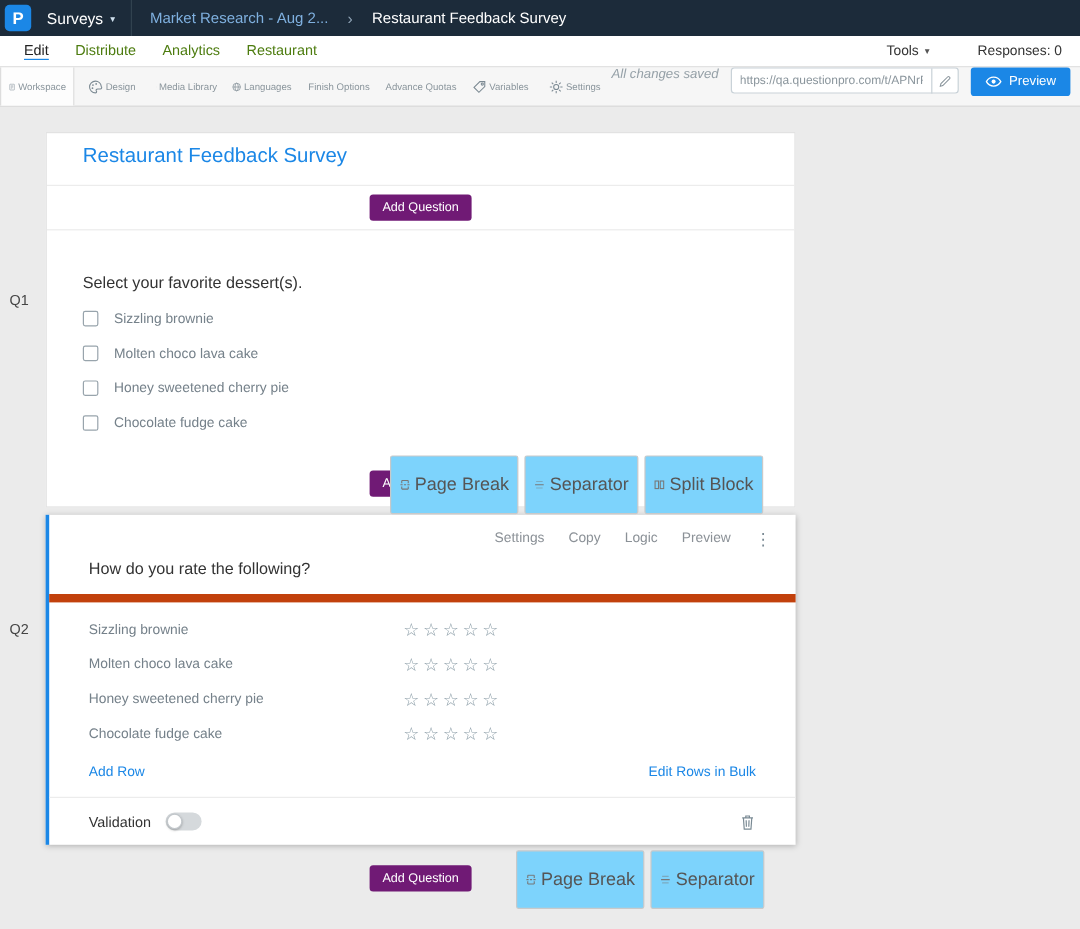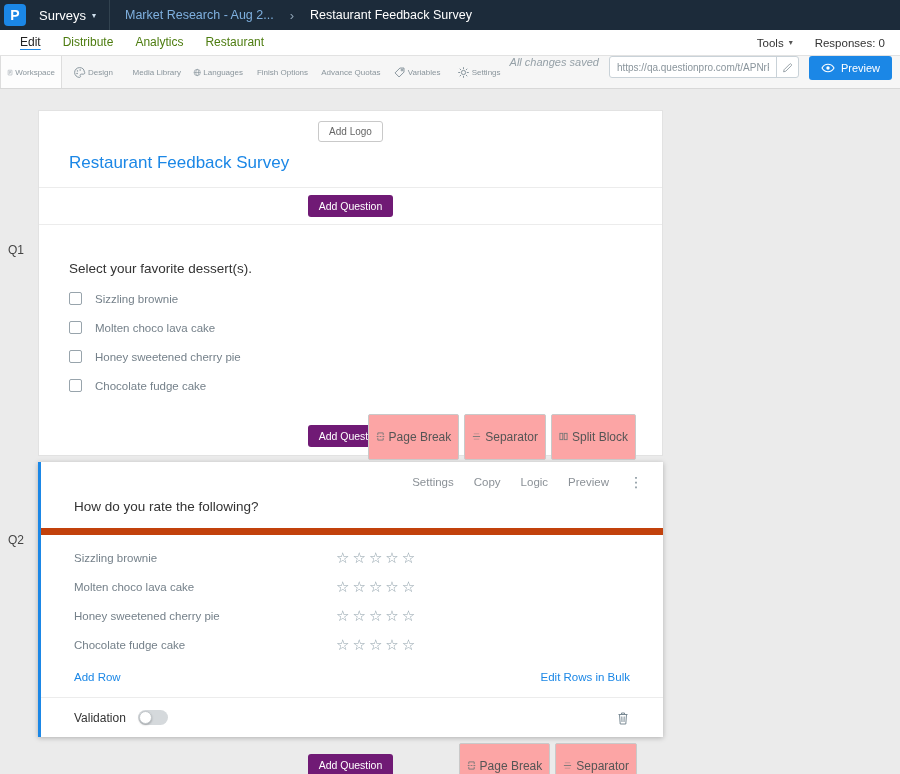--- a/index.html
+++ b/index.html
@@ -19,21 +19,21 @@
   .crumb-current { color: #fff; }
   .topbar-right { margin-left: auto; display: flex; align-items: center; gap: 9px; padding-right: 9px; }
   .icon-circle { width: 19px; height: 19px; border: 1.5px solid #fff; border-radius: 50%; display: flex; align-items: center; justify-content: center; cursor: pointer; font-size: 10.5px; flex: none; }
   .upgrade { background: #f7a229; border-radius: 3px; padding: 4px 13px; font-size: 10.5px; color: #fff; cursor: pointer; white-space: nowrap; }
   .bell { cursor: pointer; }
 
   
   .menubar { position: absolute; top: 30px; left: 0; width: 900px; height: 26px; background: #fff; border-bottom: 1px solid #e2e2e2; display: flex; align-items: center; padding: 0 9px; z-index: 20; }
   .tab { padding: 0 11px; font-size: 12px; line-height: 25px; height: 26px; color: #4d7c0f; cursor: pointer; }
   .tab.active { color: #222; text-decoration: underline; text-underline-offset: 3px; text-decoration-color: #1b87e6; }
-  .menubar-right { margin-left: auto; display: flex; align-items: center; gap: 22px; padding-right: 6px; }
+  .menubar-right { margin-left: auto; display: flex; align-items: center; gap: 40px; padding-right: 6px; }
   .tools { display: flex; align-items: center; gap: 5px; font-size: 11.5px; color: #333; cursor: pointer; }
   .tools .caret { color: #555; }
   .responses { font-size: 11.5px; color: #333; cursor: pointer; }
 
   
   .toolbar { position: absolute; top: 56px; left: 0; width: 900px; height: 33px; background: #f6f6f6; border-bottom: 1px solid #d8d8d8; display: flex; align-items: stretch; z-index: 10; }
   .tool { min-width: 62px; padding: 0 6px; display: flex; flex-direction: row; align-items: center; justify-content: center; gap: 2px; color: #7c8a93; cursor: pointer; }
   .tool svg { width: 13px; height: 13px; stroke: #7c8a93; fill: none; stroke-width: 1.1; }
   .tool .tlabel { font-size: 8px; color: #8a959c; white-space: nowrap; }
   .tool.active { background: #fdfdfd; border-left: 1px solid #ddd; border-right: 1px solid #ddd; }
@@ -41,39 +41,39 @@
   .saved { font-style: italic; font-size: 11px; color: #95a0a7; white-space: nowrap; }
   .urlbox { display: flex; align-items: center; border: 1px solid #c9d2d8; border-radius: 3px; background: #fff; height: 22px; }
   .urlbox input { border: none; outline: none; width: 166px; font-size: 10px; color: #8a959c; padding: 0 7px; background: transparent; font-family: inherit; }
   .url-edit { width: 22px; height: 21px; border-left: 1px solid #c9d2d8; display: flex; align-items: center; justify-content: center; cursor: pointer; }
   .preview-btn { background: #1b87e6; color: #fff; border: none; border-radius: 3px; height: 24px; padding: 0 12px; font-size: 11px; display: flex; align-items: center; gap: 6px; cursor: pointer; font-family: inherit; }
 
   
   .content { position: absolute; top: 89px; left: 0; width: 900px; height: 685px; background: #ebebeb; overflow: hidden; }
   .qlabel { position: absolute; left: 8px; font-size: 12px; color: #444; }
   #q1-label { top: 154px; }
-  #q2-label { top: 444px; }
+  #q2-label { top: 428px; }
   .column { position: absolute; left: 38px; top: 21px; width: 625px; }
   .card { background: #fff; border: 1px solid #e2e2e2; }
 
   .logo-row { text-align: center; padding: 10px 0 2px; }
   .add-logo { display: inline-block; border: 1px solid #c9c9c9; border-radius: 3px; padding: 4px 10px; font-size: 10px; color: #666; background: #fff; cursor: pointer; }
   .title-row { padding: 9px 30px 14px; font-size: 17px; color: #1b87e6; border-bottom: 1px solid #ececec; cursor: text; }
   .aq-strip { text-align: center; padding: 7px 0; border-bottom: 1px solid #ececec; }
   .add-q-btn { background: #701a75; color: #fff; border: none; border-radius: 3px; padding: 5px 11px; font-size: 10.5px; cursor: pointer; font-family: inherit; }
   .q1-block { padding: 36px 30px 26px; }
   .q1-question { font-size: 13.5px; color: #333; cursor: text; }
   .opt { display: flex; align-items: center; gap: 13px; margin-top: 16px; }
   .opt:first-of-type { margin-top: 18px; }
   .checkbox { width: 13px; height: 13px; border: 1px solid #98a4ac; border-radius: 2px; background: #fff; flex: none; cursor: pointer; }
   .opt-label { font-size: 11.5px; color: #75818a; cursor: text; }
 
   .block-actions { position: relative; padding: 7px 0 8px; display: flex; justify-content: center; align-items: center; }
   .chips { position: absolute; right: 26px; top: 50%; transform: translateY(-50%); display: flex; gap: 5px; }
-  .chip { display: flex; align-items: center; gap: 4px; border: 1px solid #c9c9c9; background: #fca5a5; border-radius: 2px; padding: 15px 7px; font-size: 12px; color: #555; cursor: pointer; white-space: nowrap; }
+  .chip { display: flex; align-items: center; gap: 4px; border: 1px solid #c9c9c9; background: #7dd3fc; border-radius: 2px; padding: 15px 7px; font-size: 15px; color: #555; cursor: pointer; white-space: nowrap; }
   .chip svg { width: 9px; height: 9px; stroke: #777; fill: none; stroke-width: 1; }
 
   .card.selected { border: none; border-left: 3px solid #1b87e6; box-shadow: 0 1px 5px rgba(0,0,0,0.25); margin-top: 6px; }
   .q2-controls { display: flex; justify-content: flex-end; align-items: center; gap: 20px; padding: 13px 20px 4px; font-size: 11.5px; color: #8b9197; }
   .q2-action { cursor: pointer; }
   .more-dots { font-size: 14px; color: #7a8a94; cursor: pointer; line-height: 14px; }
   .q2-question-row { padding: 6px 33px 14px; font-size: 13.5px; color: #333; border-bottom: 7px solid #c2410c; cursor: text; }
   .rating-rows { padding: 8px 33px 0; }
   .rrow { display: flex; align-items: center; height: 29px; }
   .rrow .rlabel { width: 262px; font-size: 11.5px; color: #75818a; cursor: text; }
@@ -203,23 +203,20 @@
   </div>
 </div>
 
 <div class="content">
   <div class="qlabel" id="q1-label">Q1</div>
   <div class="qlabel" id="q2-label">Q2</div>
 
   <div class="column">
 
     <div class="card">
-      <div class="logo-row">
-        <span class="add-logo">Add Logo</span>
-      </div>
       <div class="title-row">Restaurant Feedback Survey</div>
       <div class="aq-strip">
         <button class="add-q-btn">Add Question</button>
       </div>
       <div class="q1-block">
         <div class="q1-question">Select your favorite dessert(s).</div>
         <div class="opt">
           <span class="checkbox"></span>
           <span class="opt-label">Sizzling brownie</span>
         </div>

